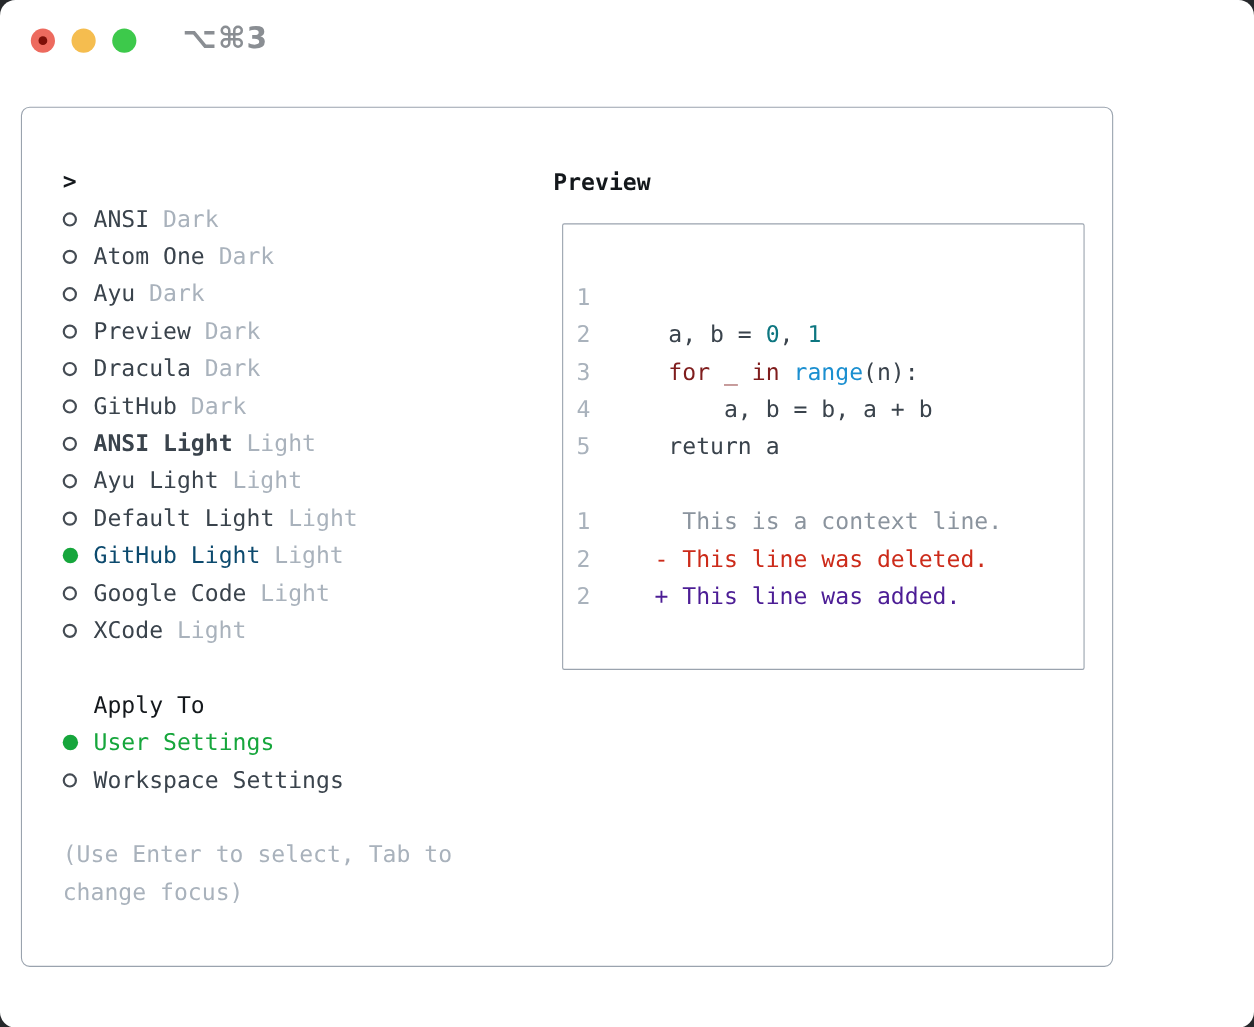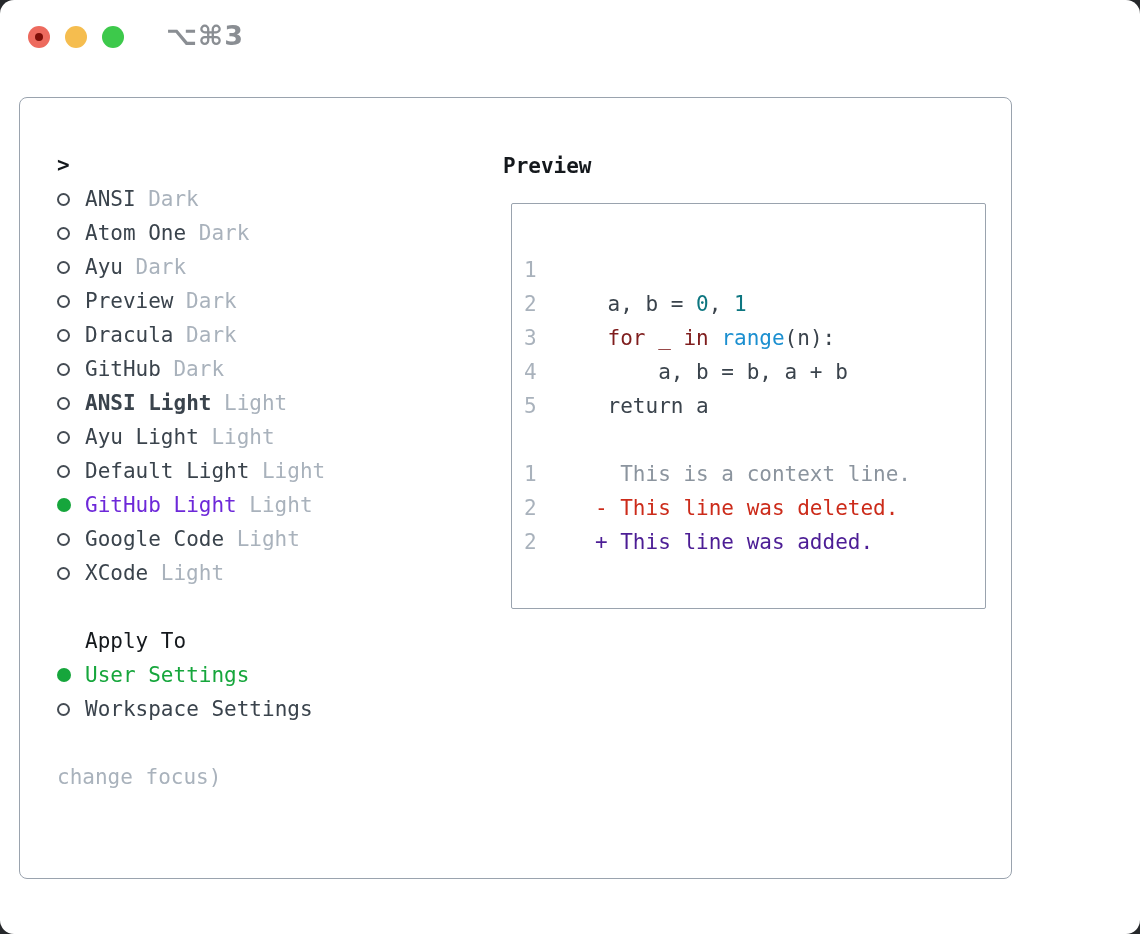--- a/index.html
+++ b/index.html
@@ -129,21 +129,21 @@
     <span style="color: rgb(58, 67, 76);">Ayu Light</span>
     <span class="theme-variant" style="color: rgb(169, 178, 188);">Light</span>
   </div>
         <div class="row">
     <span class="bullet-cell"><span class="ring" style="border-color: rgb(69, 76, 84);"></span></span>
     <span style="color: rgb(58, 67, 76);">Default Light</span>
     <span class="theme-variant" style="color: rgb(169, 178, 188);">Light</span>
   </div>
         <div class="row">
     <span class="bullet-cell"><span class="dot" style="background: rgb(22, 166, 60);"></span></span>
-    <span style="color: #6d28d9;">GitHub Light</span>
+    <span style="color: #0c4a6e;">GitHub Light</span>
     <span class="theme-variant" style="color: rgb(169, 178, 188);">Light</span>
   </div>
         <div class="row">
     <span class="bullet-cell"><span class="ring" style="border-color: rgb(69, 76, 84);"></span></span>
     <span style="color: rgb(58, 67, 76);">Google Code</span>
     <span class="theme-variant" style="color: rgb(169, 178, 188);">Light</span>
   </div>
         <div class="row">
     <span class="bullet-cell"><span class="ring" style="border-color: rgb(69, 76, 84);"></span></span>
     <span style="color: rgb(58, 67, 76);">XCode</span>
@@ -157,20 +157,23 @@
     <span class="bullet-cell"><span class="dot" style="background: rgb(22, 166, 60);"></span></span>
     <span style="color: rgb(22, 166, 60);">User Settings</span>
     
   </div>
         <div class="row">
     <span class="bullet-cell"><span class="ring" style="border-color: rgb(69, 76, 84);"></span></span>
     <span style="color: rgb(58, 67, 76);">Workspace Settings</span>
     
   </div>
         <div class="row"></div>
+        <div class="row">
+    <span style="color: rgb(169, 178, 188);">(Use Enter to select, Tab to</span>
+  </div>
         <div class="row">
     <span style="color: rgb(169, 178, 188);">change focus)</span>
   </div>
       </div>
     <div id="preview-label" style="color: rgb(20, 24, 28);">Preview</div>
     <div id="preview-box">
       <div id="code-lines">
           <div class="row">
     <span class="line-num" style="color: rgb(169, 178, 188);">1</span>
   </div>

